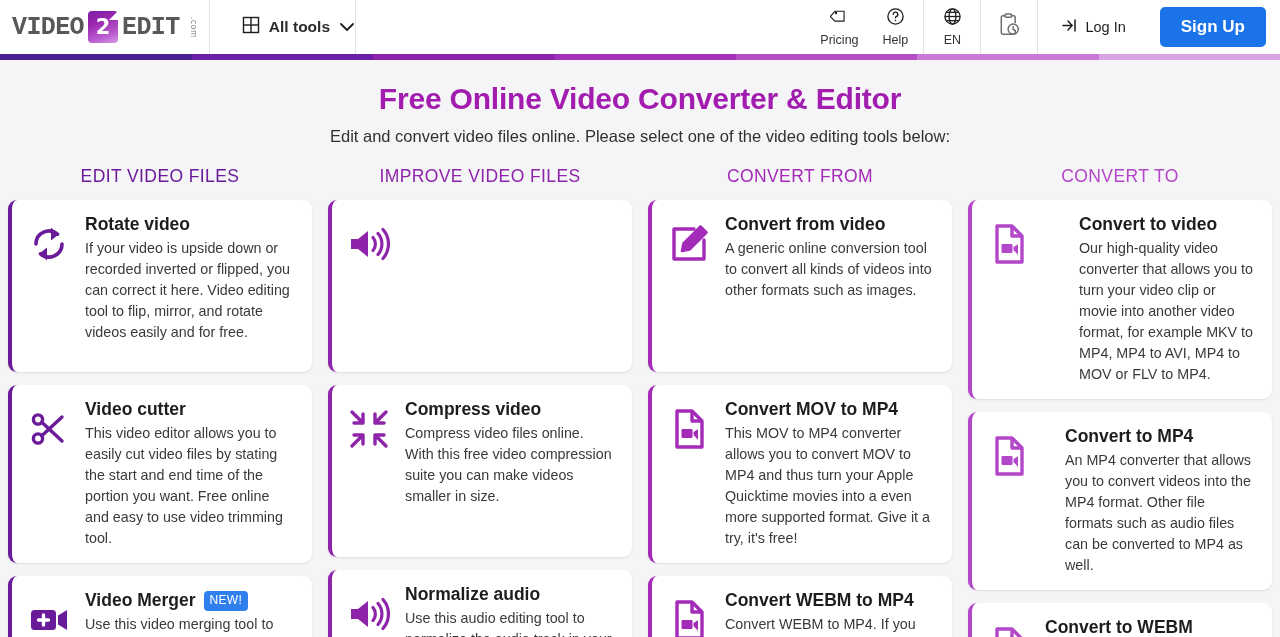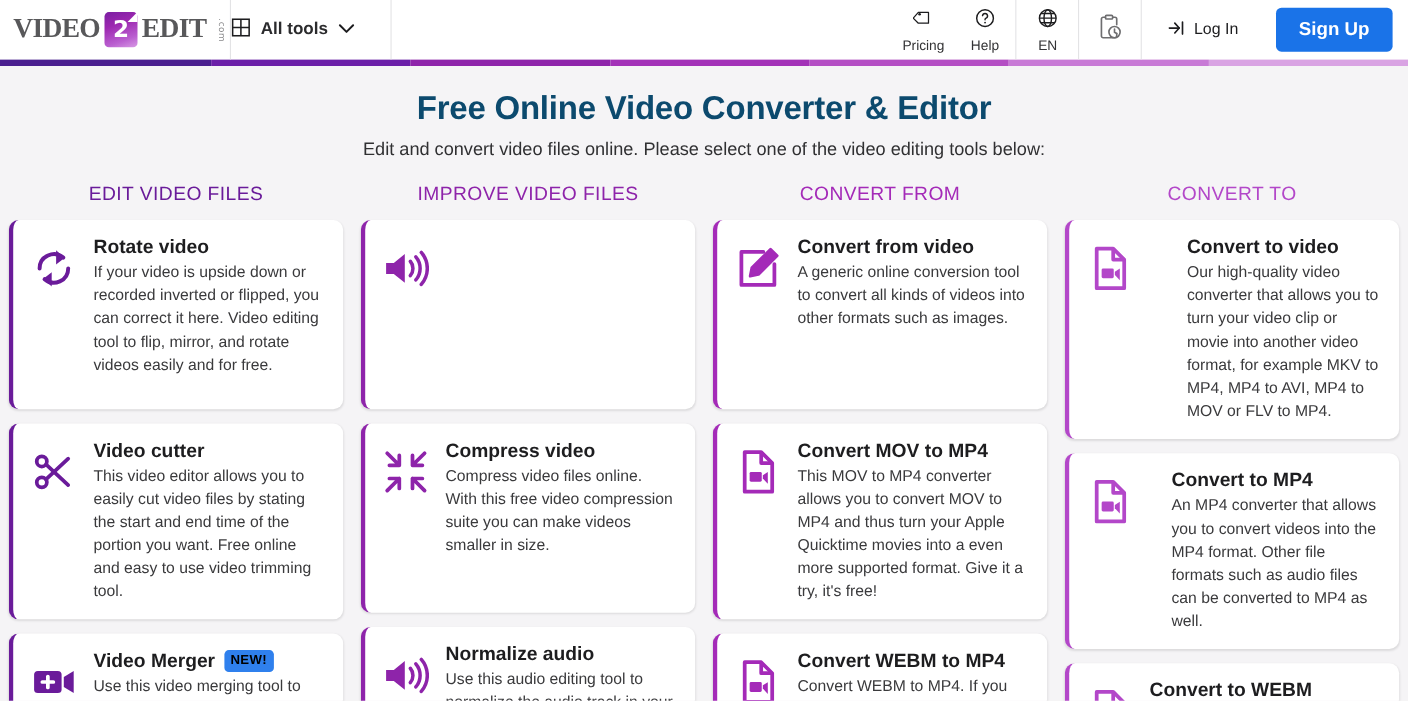--- a/index.html
+++ b/index.html
@@ -26,21 +26,21 @@
     align-items: center;
     padding-left: 12px;
     border-right: 1px solid #e3e3e5;
   }
   .logo { display: flex; align-items: center; gap: 1px; }
   .logo-word {
     font-size: 25px;
     font-weight: bold;
     letter-spacing: -0.6px;
     color: #58585a;
-    font-family: Liberation Serif, serif;
+    font-family: Liberation Mono, monospace;
   }
   .logo-badge {
     width: 30px; height: 32px;
     margin: 0 3px;
     border-radius: 4px;
     background: linear-gradient(160deg, #7b1fa2 0%, #9c27b0 35%, #ba5fd0 75%, #d89ae5 100%);
     position: relative;
     display: flex; align-items: center; justify-content: center;
     box-shadow: 0 0 0 0 rgba(0,0,0,0);
   }
@@ -66,21 +66,21 @@
     letter-spacing: 0.5px;
     margin-left: 2px;
     white-space: nowrap;
     font-family: "DejaVu Sans", sans-serif;
   }
 
   .alltools-cell {
     width: 146px;
     display: flex;
     align-items: center;
-    justify-content: flex-start;
+    justify-content: flex-end;
     gap: 9px;
     border-right: 1px solid #e3e3e5;
     cursor: pointer;
   }
   .alltools-label { font-size: 15.5px; font-weight: bold; color: #2b2b2d; }
 
   .header-spacer { flex: 1; }
 
   .hdr-item {
     width: 56px;
@@ -116,21 +116,21 @@
     font-family: Liberation Sans, sans-serif;
   }
 
   
   .gradient-bar { height: 6px; display: flex; }
   .gradient-bar div { height: 100%; }
 
   
   .hero { text-align: center; padding-top: 22px; }
   .hero h1 {
-    font-size: 30px; font-weight: bold; color: #0c4a6e;
+    font-size: 30px; font-weight: bold; color: #a21caf;
     letter-spacing: -0.2px;
   }
   .hero p { font-size: 16.5px; color: #303032; margin-top: 11px; }
 
   
   .columns {
     display: grid;
     grid-template-columns: repeat(4, 1fr);
     column-gap: 16px;
     padding: 0 8px;
@@ -172,23 +172,23 @@
     gap: 8px;
     line-height: 1.25;
   }
   .card-desc {
     font-size: 14.3px;
     color: #3a3a3c;
     line-height: 1.47;
   }
   .new-badge {
     background: #2f80ed;
-    color: #000000;
+    color: #ffffff;
     font-size: 12px;
-    font-weight: bold;
+    font-weight: normal;
     padding: 2px 6px 3px;
     border-radius: 4px;
     letter-spacing: 0.3px;
   }
 </style>
 </head>
 <body>
 
 <div class="header">
 

